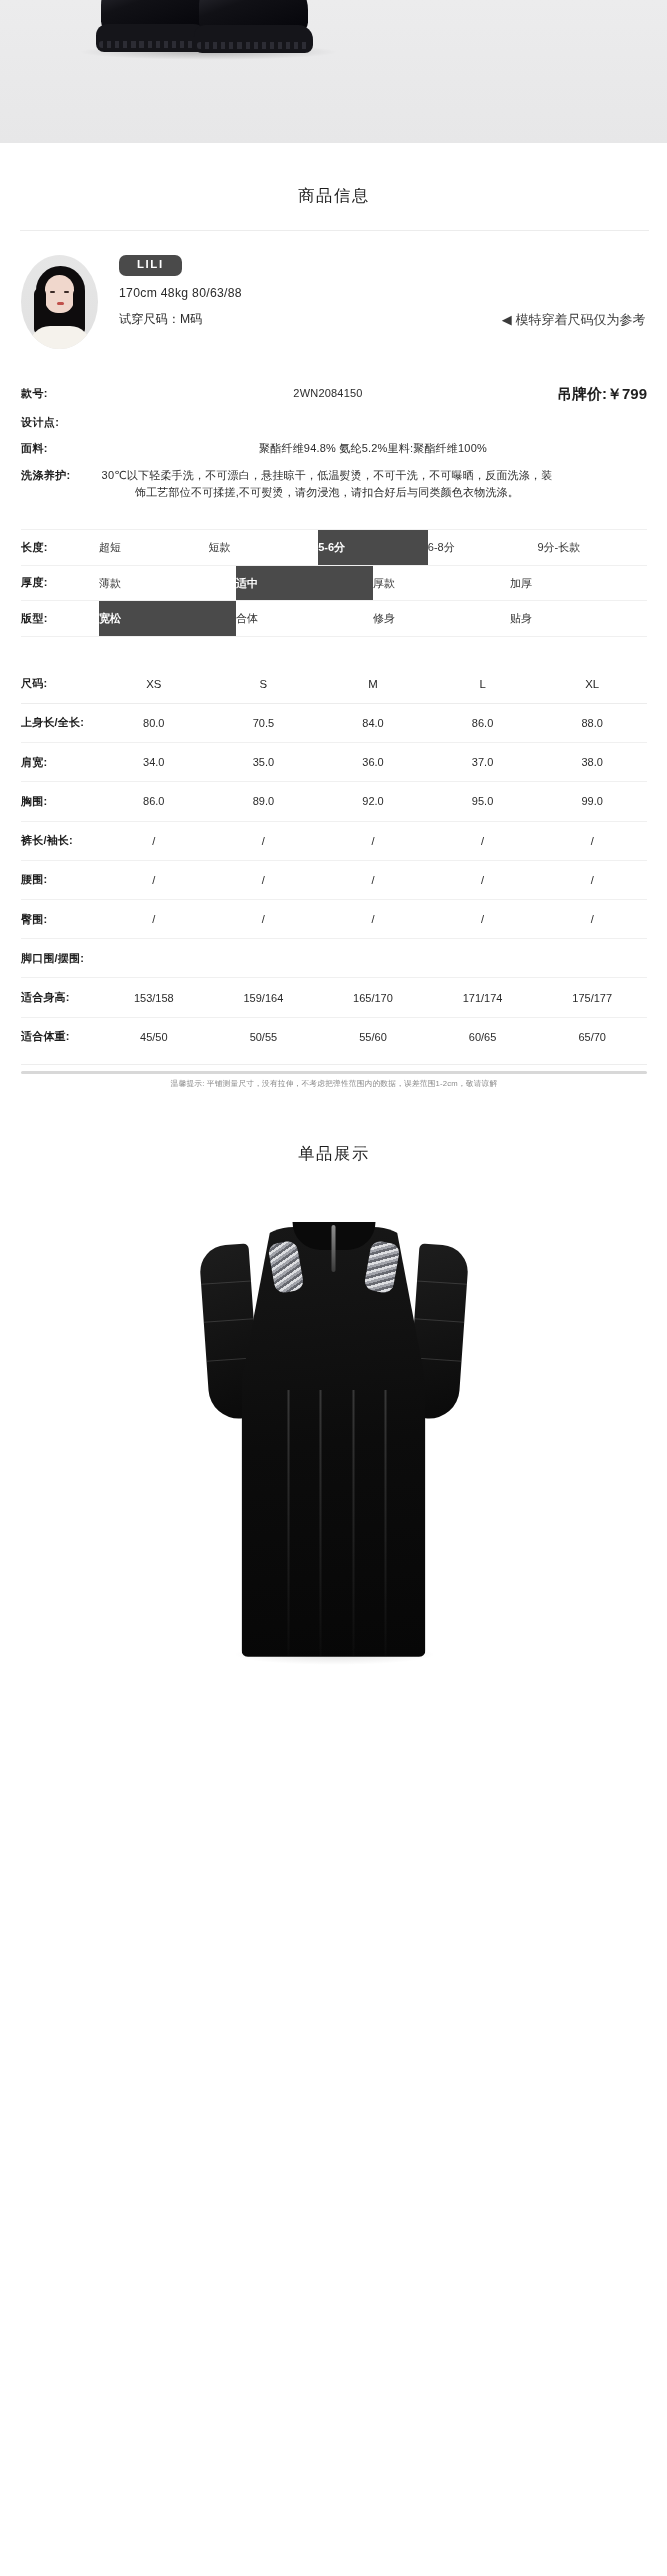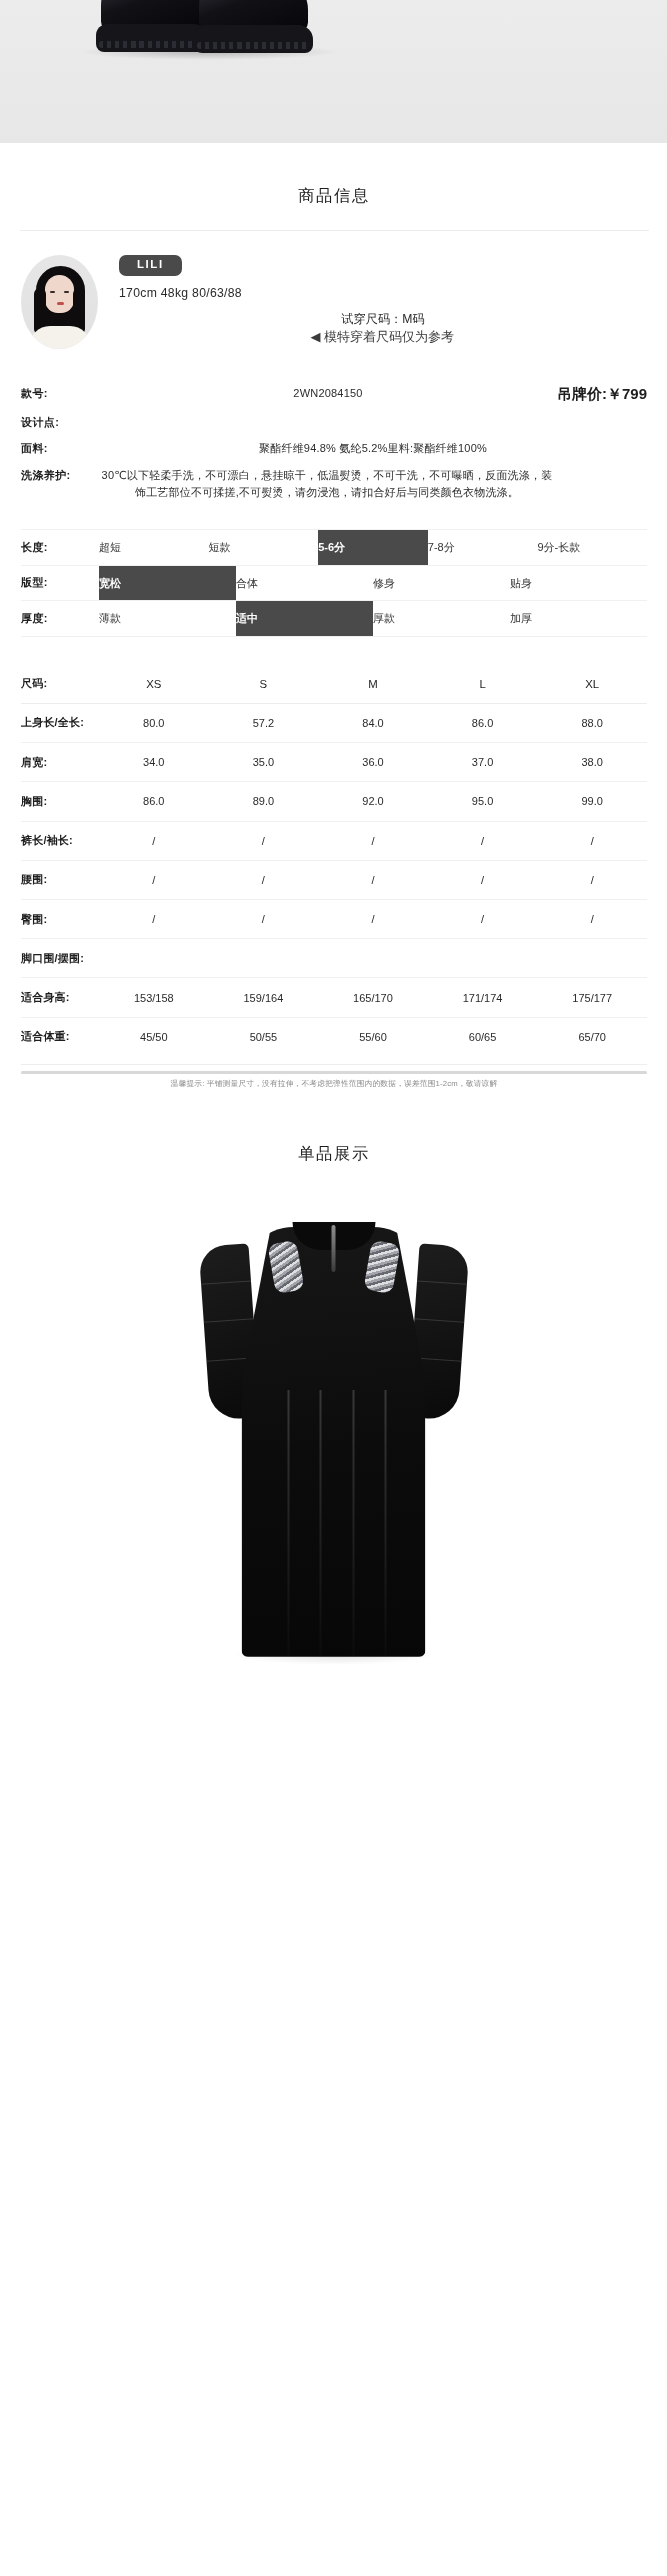--- a/index.html
+++ b/index.html
@@ -76,21 +76,21 @@
 
   .model-info { padding-left: 21px; flex: 1 1 auto; position:relative; }
   .name-badge {
     display:inline-block; background:#4a4a4a; color:#fff;
     font-size:11.4px; letter-spacing:1.6px; padding: 4.1px 18px 4.9px 18px;
     font-weight:700; line-height:1;border-radius:7px;
   }
   .measure {
     margin-top: 10.6px; font-size:12.2px; color:#2a2a2a; letter-spacing:0.3px;
   }
-  .tryon-row { margin-top: 10.6px; display:flex; align-items:center; justify-content:space-between;flex-direction:column; }
+  .tryon-row { margin-top: 10.6px; display:flex; align-items:center; justify-content:space-between; }
   .tryon { font-size:12.2px; color:#2a2a2a; }
   .ref-note { font-size:13px; color:#3b3b3b; white-space:nowrap; padding-right: 1.6px; }
 
   
   .info { padding: 28px 21px 0 21px; }
   .info-row { display:flex; margin-bottom: 9.8px; align-items:flex-start; }
   .info-label {
     flex:0 0 78px; font-size:11px; font-weight:700; color:#1e1e1e; letter-spacing:0.4px;
     line-height:1.5;
   }
@@ -256,60 +256,60 @@
     </div>
   </div>
 
   <div class="attrs" id="attrs-host">
       <div class="attr-row">
         <div class="attr-label">长度:</div>
         <div class="attr-opts">
           <div class="opt">超短</div>
           <div class="opt">短款</div>
           <div class="opt sel">5-6分</div>
-          <div class="opt">7-8分</div>
+          <div class="opt">6-8分</div>
           <div class="opt">9分-长款</div>
+        </div>
+      </div>
+      <div class="attr-row">
+        <div class="attr-label">厚度:</div>
+        <div class="attr-opts">
+          <div class="opt">薄款</div>
+          <div class="opt sel">适中</div>
+          <div class="opt">厚款</div>
+          <div class="opt">加厚</div>
         </div>
       </div>
       <div class="attr-row">
         <div class="attr-label">版型:</div>
         <div class="attr-opts">
           <div class="opt sel">宽松</div>
           <div class="opt">合体</div>
           <div class="opt">修身</div>
           <div class="opt">贴身</div>
         </div>
       </div>
-      <div class="attr-row">
-        <div class="attr-label">厚度:</div>
-        <div class="attr-opts">
-          <div class="opt">薄款</div>
-          <div class="opt sel">适中</div>
-          <div class="opt">厚款</div>
-          <div class="opt">加厚</div>
-        </div>
-      </div>
     </div>
 
   <div class="sizetable" id="sizetable-host">
       <div class="st-row head">
         <div class="st-label">尺码:</div>
         <div class="st-cells">
           <div class="st-cell">XS</div>
           <div class="st-cell">S</div>
           <div class="st-cell">M</div>
           <div class="st-cell">L</div>
           <div class="st-cell">XL</div>
         </div>
       </div>
       <div class="st-row">
         <div class="st-label">上身长/全长:</div>
         <div class="st-cells">
           <div class="st-cell">80.0</div>
-          <div class="st-cell">57.2</div>
+          <div class="st-cell">70.5</div>
           <div class="st-cell">84.0</div>
           <div class="st-cell">86.0</div>
           <div class="st-cell">88.0</div>
         </div>
       </div>
       <div class="st-row">
         <div class="st-label">肩宽:</div>
         <div class="st-cells">
           <div class="st-cell">34.0</div>
           <div class="st-cell">35.0</div>

